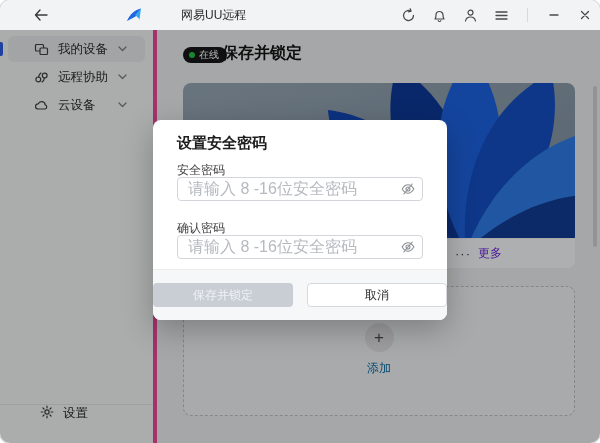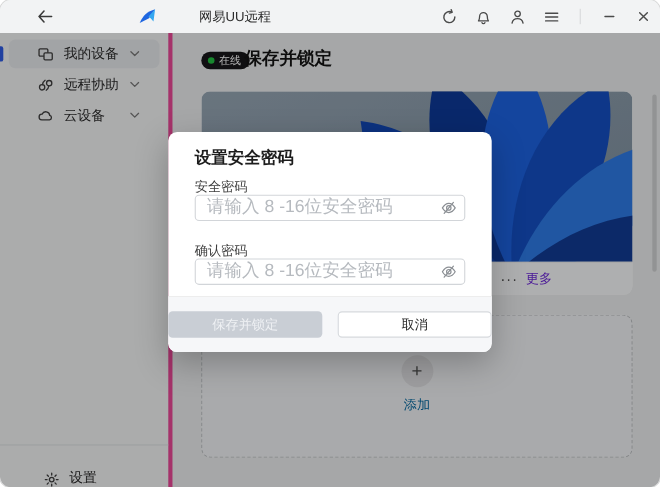--- a/index.html
+++ b/index.html
@@ -18,21 +18,21 @@
   .sidebar{position:absolute;top:30px;left:0;bottom:0;width:157px;background:#f5f6f7;
     border-right:4px solid #ec4899;box-sizing:border-box;}
   .nav{padding:6px 8px 0 8px;}
   .nav-item{position:relative;height:26px;margin-bottom:2px;display:flex;align-items:center;
     padding:0 6px 0 26px;border-radius:6px;font-size:12.5px;color:#2b2b2b;cursor:pointer;}
   .nav-item.selected{background:#e9ebee;}
   .nav-bar{position:absolute;left:-8px;top:6px;width:3px;height:14px;border-radius:0 2px 2px 0;background:#2e5ce6;}
   .nav-ico{width:15px;height:15px;margin-right:9px;display:flex;align-items:center;justify-content:center;}
   .nav-chev{margin-left:auto;margin-right:12px;display:flex;align-items:center;}
   .settings-row{position:absolute;left:0;right:0;bottom:0;height:39px;border-top:1px solid #e2e4e6;
-    display:flex;align-items:flex-end;padding-left:40px;font-size:12.5px;color:#2b2b2b;cursor:pointer;box-sizing:border-box;}
+    display:flex;align-items:flex-start;padding-left:40px;font-size:12.5px;color:#2b2b2b;cursor:pointer;box-sizing:border-box;}
   .settings-ico{width:14px;height:14px;margin-right:9px;display:flex;align-items:center;justify-content:center;}
   
   .main{position:absolute;top:30px;left:157px;right:0;bottom:0;background:#eef0f1;}
   .status-badge{position:absolute;left:26px;top:17px;height:16px;display:inline-flex;align-items:center;
     gap:4px;background:#17181a;border-radius:9px;padding:0 8px 0 6px;text-align:right;}
   .status-dot{width:6px;height:6px;border-radius:50%;background:#23c343;}
   .status-text{font-size:10px;color:#ffffff;}
   .device-title{position:absolute;left:65px;top:13px;font-size:16px;font-weight:700;color:#141414;}
   .device-card{position:absolute;left:26px;top:53px;width:392px;height:185px;border-radius:8px;
     overflow:hidden;background:#ffffff;}

